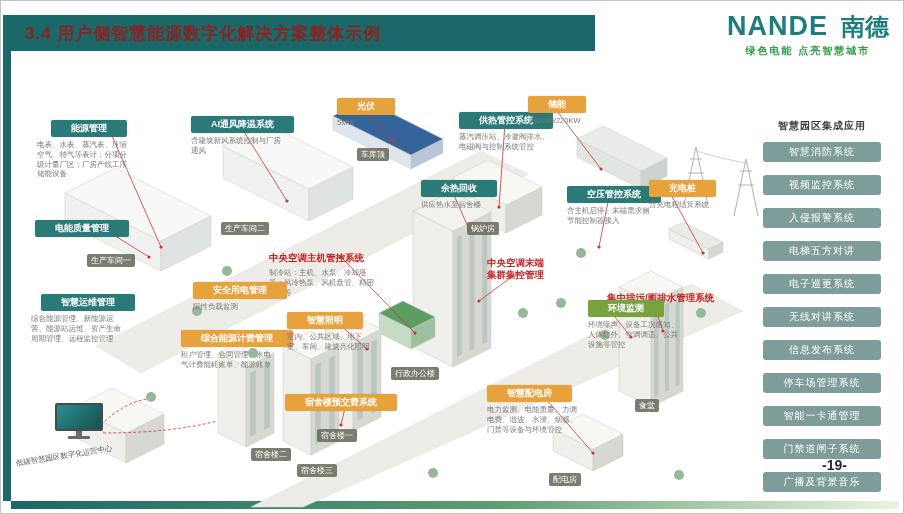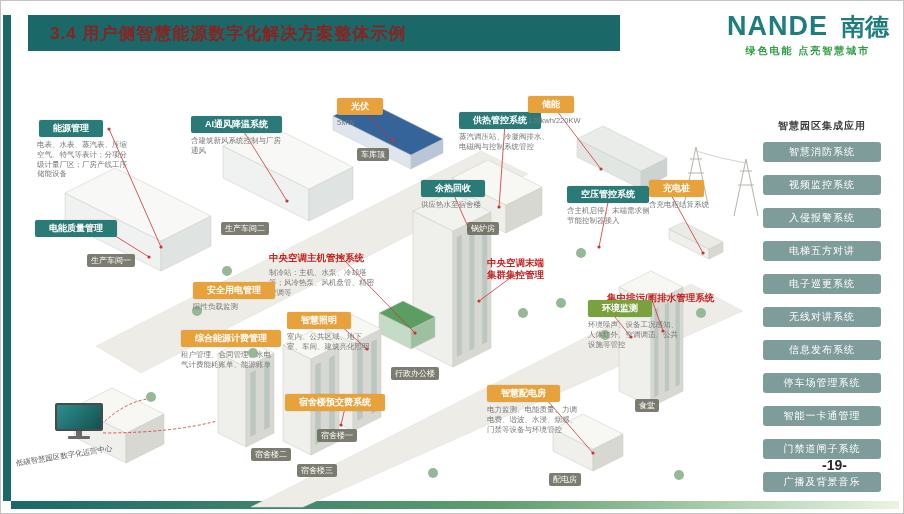--- a/index.html
+++ b/index.html
@@ -1,30 +1,30 @@
 <!DOCTYPE html>
 <html><head>
 <meta charset="utf-8">
 <title>slide</title>
 <style>
   *{box-sizing:border-box;margin:0;padding:0}
   html,body{width:904px;height:514px}
   body{font-family:"Liberation Sans","DejaVu Sans",sans-serif;background:#e8e8e8}
   .slide{position:relative;width:904px;height:514px;background:#ffffff;border:1px solid #c4c4c4;overflow:hidden}
   .left-strip{position:absolute;left:2px;top:14px;width:8px;height:486px;background:#1a6868}
-  .title-bar{position:absolute;left:27px;top:14px;width:592px;height:36px;background:#1a6868;display:flex;align-items:center;padding-left:22px}
+  .title-bar{position:absolute;left:2px;top:14px;width:592px;height:36px;background:#1a6868;display:flex;align-items:center;padding-left:22px}
   .title-text{font-size:17px;font-weight:bold;color:#8b2222;letter-spacing:1px}
   .logo{position:absolute;right:14px;top:10px;text-align:center;z-index:4}
   .logo-latin{font-size:27px;font-weight:bold;color:#1e7d7d;letter-spacing:1px}
   .logo-cn{font-size:24px;font-weight:bold;color:#1e7d7d;margin-left:13px}
   .logo-tagline{font-size:10px;font-weight:bold;color:#2f9e44;letter-spacing:2px;margin-top:1px}
   .bottom-bar{position:absolute;left:10px;right:4px;bottom:4px;height:8px;background:linear-gradient(to right,#1a6868 0%,#5f9e6f 55%,#eaf4e2 100%)}
   .scene{position:absolute;left:0;top:0;z-index:1}
   .callout{position:absolute;z-index:3}
-  .chip{display:inline-block;font-size:9px;font-weight:bold;color:#fff;padding:2px 14px;border-radius:2px;white-space:nowrap;box-shadow:0 0 0 0.5px rgba(0,0,0,0.08)}
+  .chip{display:inline-block;font-size:9px;font-weight:bold;color:#fff;padding:2px 20px;border-radius:2px;white-space:nowrap;box-shadow:0 0 0 0.5px rgba(0,0,0,0.08)}
   .chip.teal{background:#2a7a78}
   .chip.orange{background:#e8a23c}
   .chip.green{background:#79a23e}
   .redlabel{display:inline-block;font-size:9.5px;font-weight:bold;color:#c42222;line-height:1.25}
   .desc{font-size:7.5px;color:#787878;line-height:1.3;margin-top:3px}
   .btag{position:absolute;z-index:3;background:rgba(106,106,92,0.88);color:#fff;font-size:8px;padding:1px 4px;border-radius:2px;white-space:nowrap}
   .sidebar{position:absolute;left:762px;top:118px;width:118px;z-index:3}
   .sb-title{font-size:10px;font-weight:bold;color:#3c3c3c;letter-spacing:1px;text-align:center;margin-bottom:9px}
   .sb-item{background:#7e9c9a;color:#fff;font-size:10px;text-align:center;padding:3px 4px;border-radius:3px;margin-bottom:13px;letter-spacing:1px}
   .page-num{position:absolute;right:56px;bottom:40px;font-size:14px;font-weight:bold;color:#2b2b2b;z-index:4}
@@ -174,21 +174,21 @@
   </div>
 
   <div class="logo">
     <div>
       <span class="logo-latin">NANDE</span><span class="logo-cn">南德</span>
     </div>
     <div class="logo-tagline">绿色电能 点亮智慧城市</div>
   </div>
 
   <div class="callout" style="left:36px;top:116px">
-    <span class="chip teal" style="margin-left:2px">能源管理</span>
+    <span class="chip teal" style="margin-left:14px">能源管理</span>
     <div class="desc" style="width:94px">电表、水表、蒸汽表、压缩空气、特气等表计；分项分级计量厂区；厂房产线工序储能设备</div>
   </div>
 
   <div class="callout" style="left:190px;top:112px">
     <span class="chip teal">AI通风降温系统</span>
     <div class="desc" style="width:96px">含建筑新风系统控制与厂房通风</div>
   </div>
 
   <div class="callout" style="left:336px;top:94px">
     <span class="chip orange">光伏</span>
@@ -230,20 +230,24 @@
   </div>
 
   <div class="callout" style="left:486px;top:256px">
     <span class="redlabel" style="width:64px">中央空调末端集群集控管理</span>
   </div>
 
   <div class="callout" style="left:606px;top:286px">
     <span class="redlabel">集中排污/雨排水管理系统</span>
   </div>
 
+  <div class="callout" style="left:30px;top:290px">
+    <span class="chip teal" style="margin-left:10px">智慧运维管理</span>
+    <div class="desc" style="width:94px">综合能源管理、新能源运营、能源站运维、资产生命周期管理、远程监控管理</div>
+  </div>
 
   <div class="callout" style="left:192px;top:278px">
     <span class="chip orange">安全用电管理</span>
     <div class="desc">阻性负载监测</div>
   </div>
 
   <div class="callout" style="left:180px;top:326px">
     <span class="chip orange">综合能源计费管理</span>
     <div class="desc" style="width:92px">租户管理、合同管理、水电气计费能耗账单、能源账单</div>
   </div>

